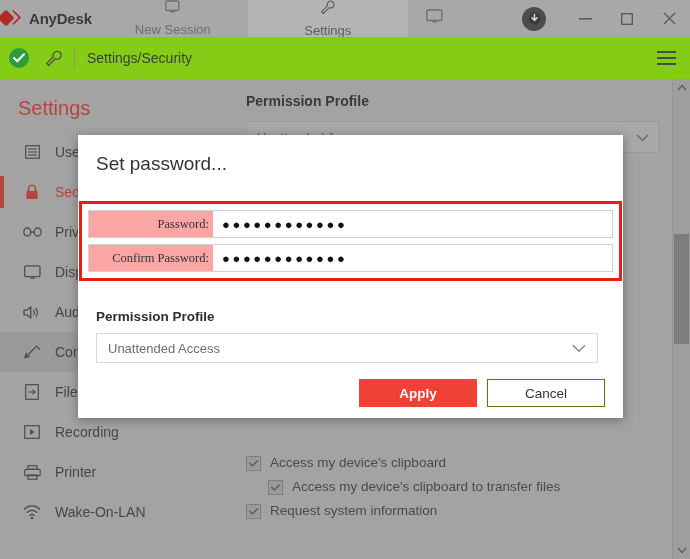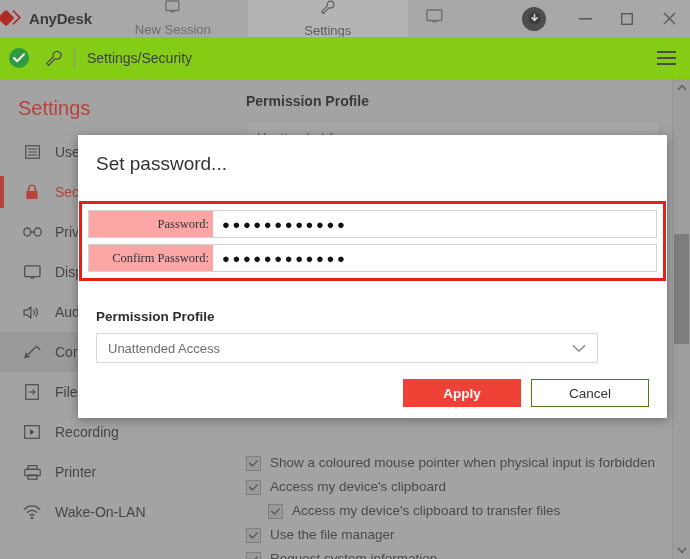--- a/index.html
+++ b/index.html
@@ -288,21 +288,21 @@
     top: 348px;
     font-size: 13px;
     color: #999;
     opacity: 0.55;
   }
 
   
   .modal {
     position: absolute;
     left: 78px; top: 135px;
-    width: 589px; height: 283px;
+    width: 545px; height: 283px;
     background: #ffffff;
     box-shadow: 0 2px 10px rgba(0,0,0,0.35);
     box-sizing: border-box;
   }
   .modal-title {
     font-size: 19px;
     color: #333333;
     padding: 18px 0 0 18px;
   }
   .pw-outline {
@@ -603,28 +603,20 @@
               <svg width="13" height="8" viewBox="0 0 13 8">
                   <path d="M1 1l5.5 5.4L12 1" fill="none" stroke="#6b6b6b" stroke-width="1.5"></path>
                 </svg>
             </span>
           </div>
         </div>
 
         <div class="partial-text">&nbsp;</div>
 
         <div class="chk-list">
-          <div class="chk-row">
-            <span class="chk-box">
-              <svg width="9" height="7" viewBox="0 0 9 7">
-                  <path d="M0.8 3.4l2.6 2.6L8.2 1" stroke="#5d5d5d" stroke-width="1.5" fill="none" stroke-linecap="round" stroke-linejoin="round"></path>
-                </svg>
-            </span>
-            <span>Show a coloured mouse pointer when physical input is forbidden</span>
-          </div>
           <div class="chk-row">
             <span class="chk-box">
               <svg width="9" height="7" viewBox="0 0 9 7">
                   <path d="M0.8 3.4l2.6 2.6L8.2 1" stroke="#5d5d5d" stroke-width="1.5" fill="none" stroke-linecap="round" stroke-linejoin="round"></path>
                 </svg>
             </span>
             <span>Access my device's clipboard</span>
           </div>
           <div class="chk-row indent">
             <span class="chk-box">
@@ -633,28 +625,20 @@
                 </svg>
             </span>
             <span>Access my device's clipboard to transfer files</span>
           </div>
           <div class="chk-row">
             <span class="chk-box">
               <svg width="9" height="7" viewBox="0 0 9 7">
                   <path d="M0.8 3.4l2.6 2.6L8.2 1" stroke="#5d5d5d" stroke-width="1.5" fill="none" stroke-linecap="round" stroke-linejoin="round"></path>
                 </svg>
             </span>
-            <span>Use the file manager</span>
-          </div>
-          <div class="chk-row">
-            <span class="chk-box">
-              <svg width="9" height="7" viewBox="0 0 9 7">
-                  <path d="M0.8 3.4l2.6 2.6L8.2 1" stroke="#5d5d5d" stroke-width="1.5" fill="none" stroke-linecap="round" stroke-linejoin="round"></path>
-                </svg>
-            </span>
             <span>Request system information</span>
           </div>
         </div>
 
         <div class="scrollbar">
           <div class="sb-arrow">
             <svg width="10" height="7" viewBox="0 0 10 7">
                 <path d="M1 6l4-4.4L9 6" fill="none" stroke="#5e5e5e" stroke-width="1.4"></path>
               </svg>
           </div>

